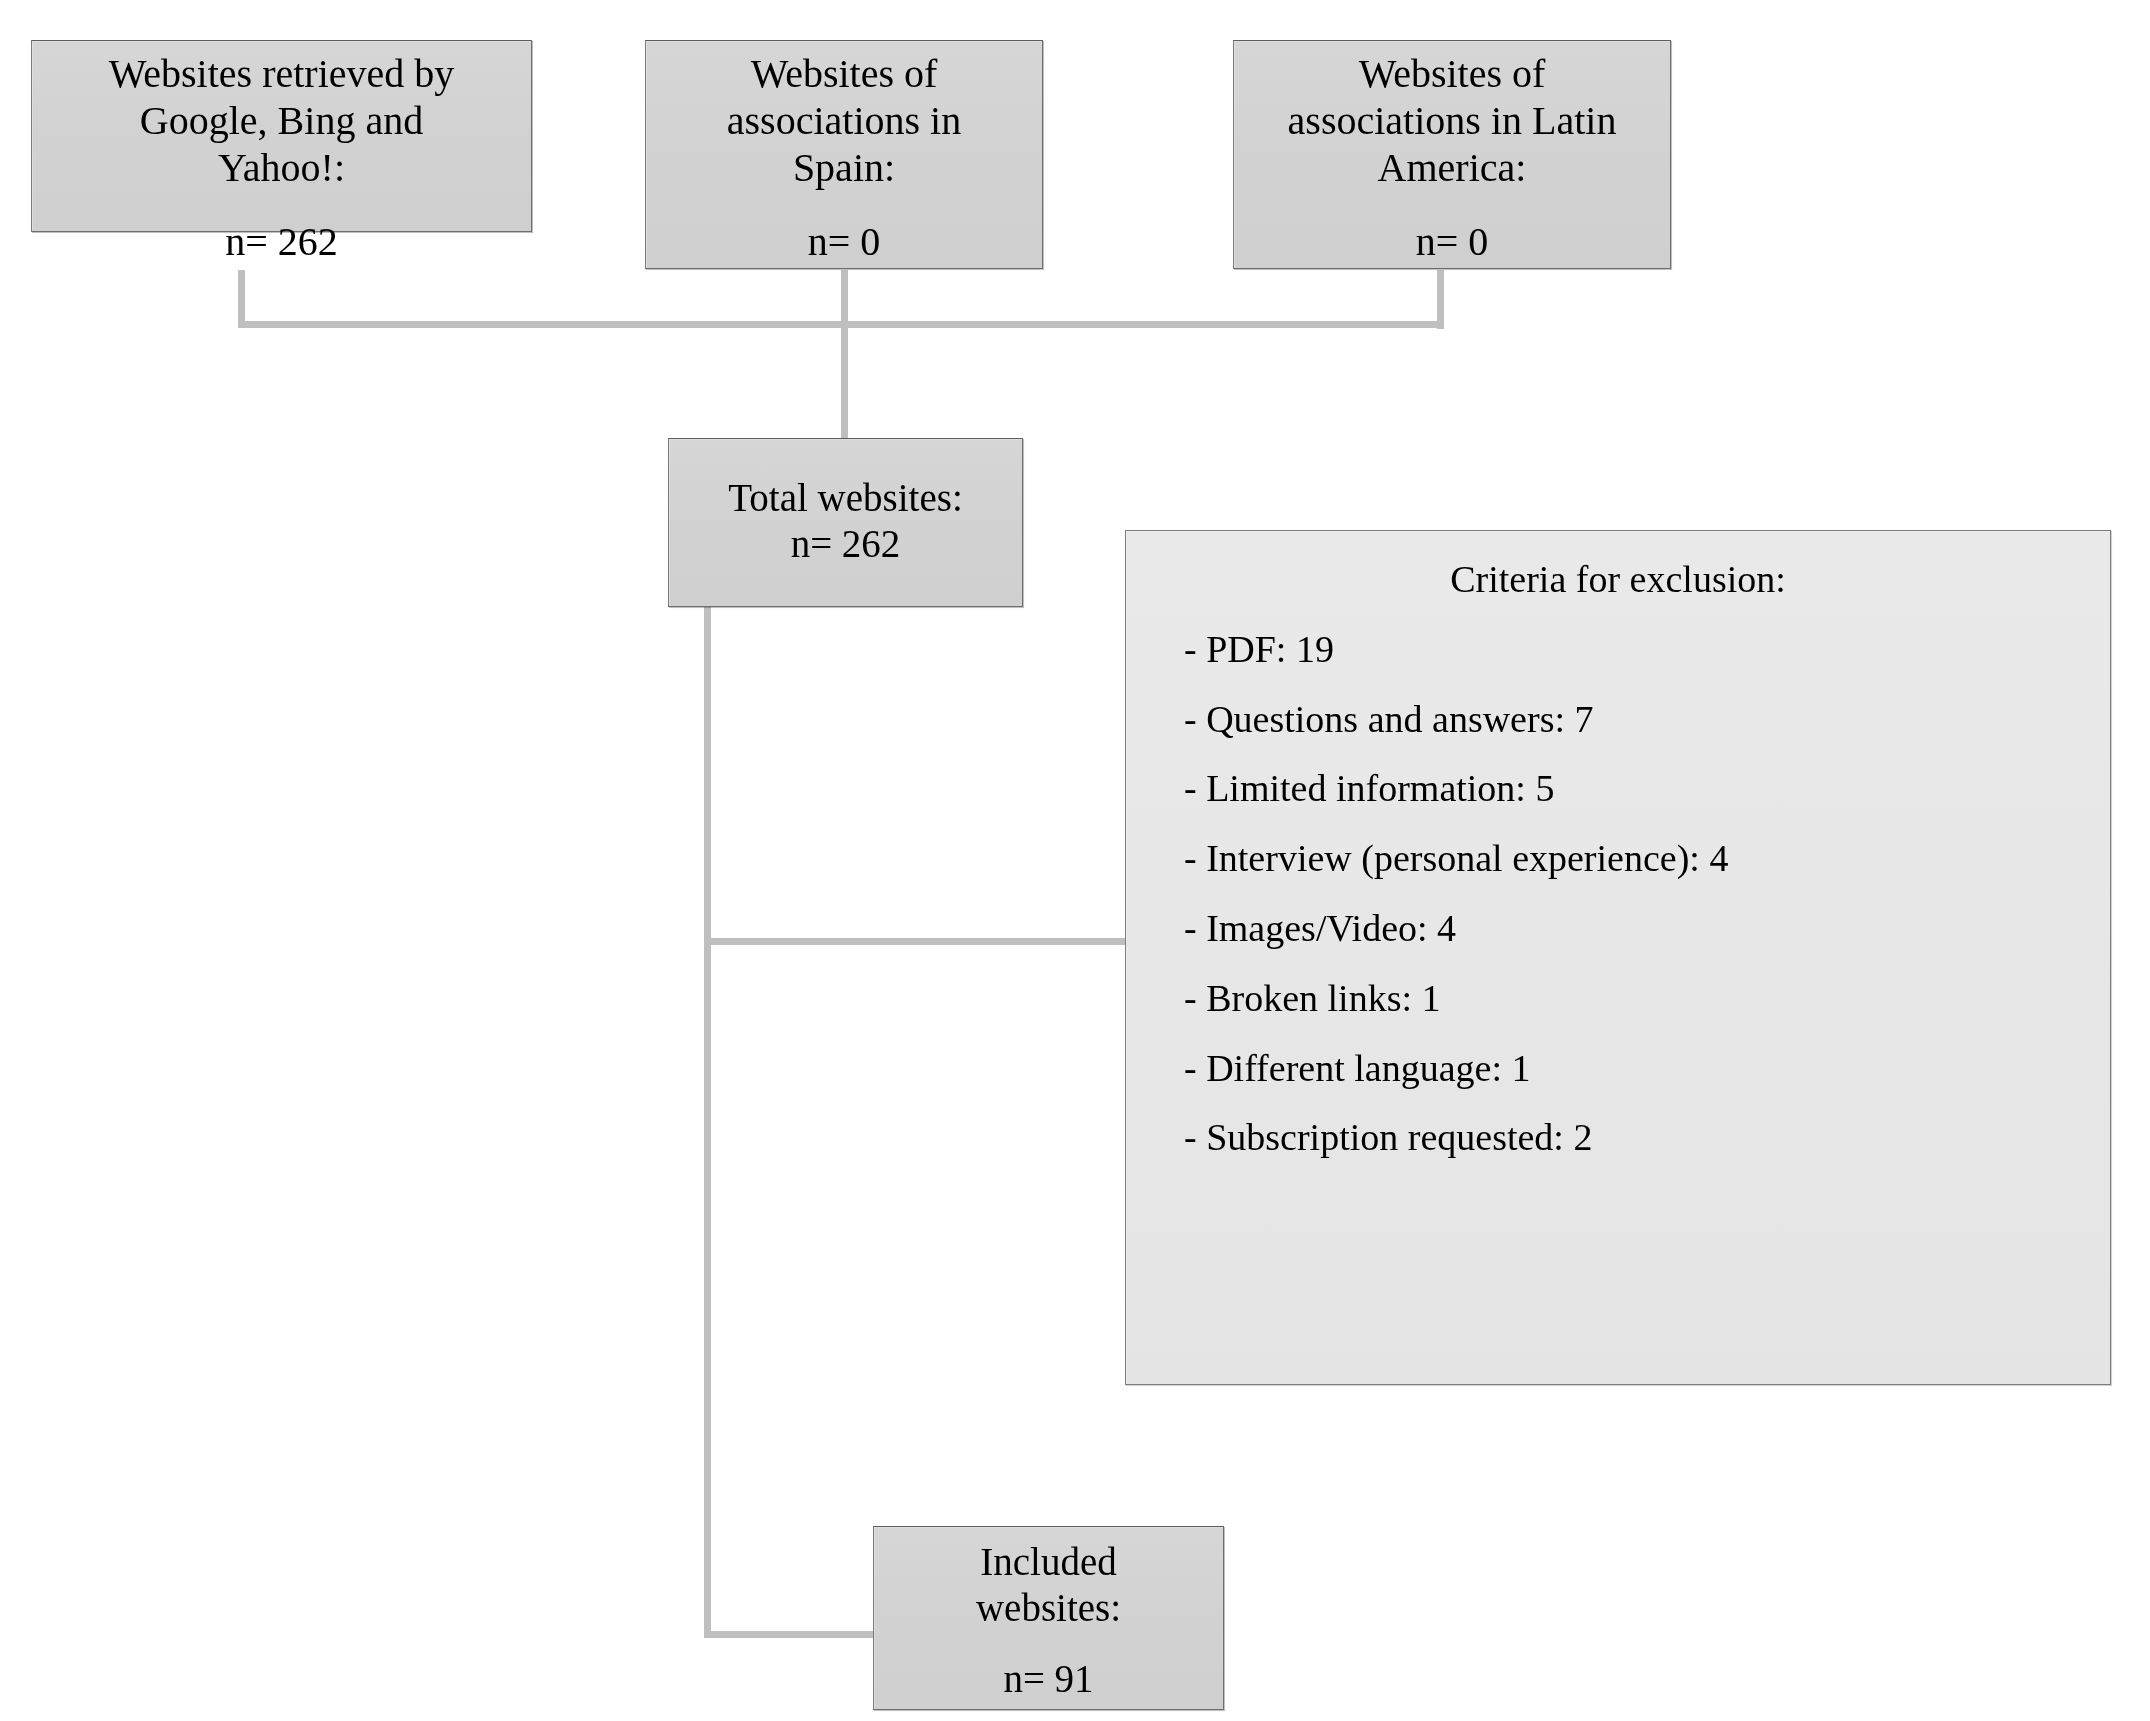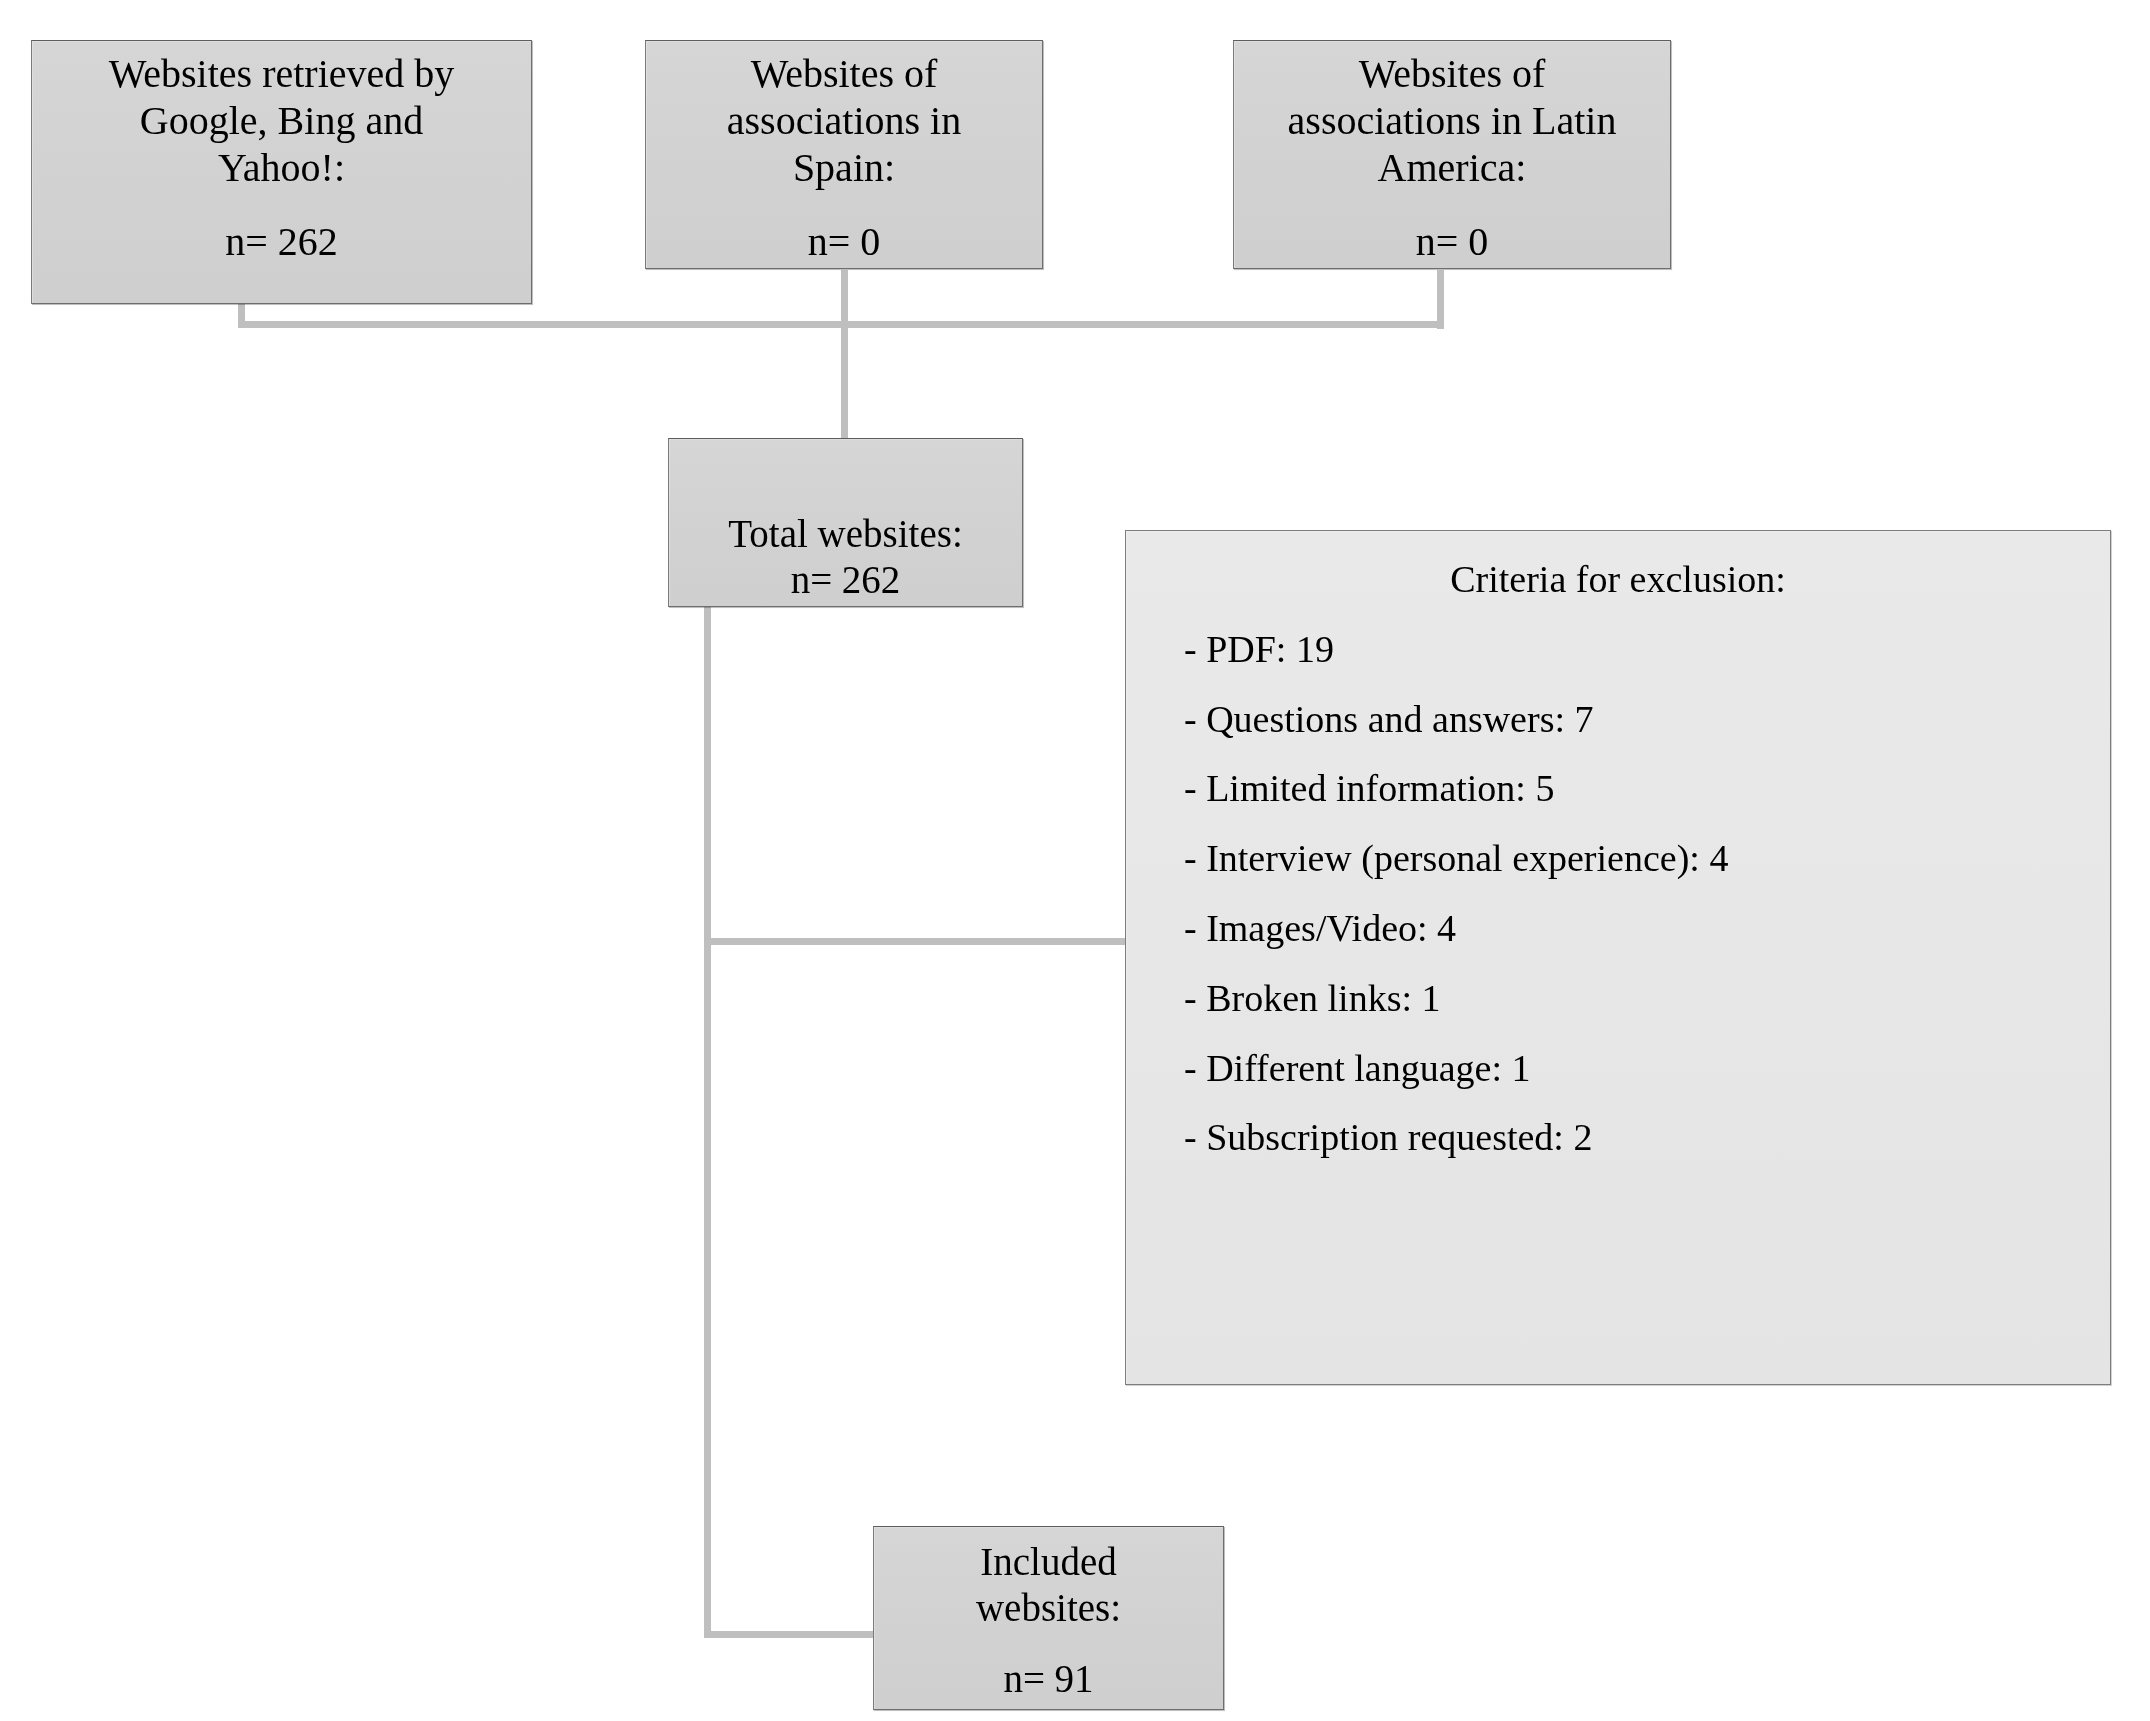--- a/index.html
+++ b/index.html
@@ -29,29 +29,29 @@
     display:flex;
     flex-direction:column;
     justify-content:flex-start;
   }
   .node .ln{display:block;line-height:1.18;}
 
   
   .top-box{font-size:40px;padding-top:8.6px;}
   .top-box .n{margin-top:27px;}
 
-  #box-sources{left:31px;top:40px;width:501px;height:264px;}
+  #box-sources{left:31px;top:40px;width:501px;height:192px;}
   #box-spain{left:645px;top:40px;width:398px;height:229px;}
   #box-latam{left:1233px;top:40px;width:438px;height:229px;}
 
   
   #box-total{
     left:668px;top:438px;width:355px;height:169px;
     font-size:39px;
-    justify-content:flex-end;
+    justify-content:center;
     padding-bottom:3px;
   }
 
   
   #box-included{
     left:873px;top:1526px;width:351px;height:184px;
     font-size:39px;padding-top:12px;
   }
   #box-included .n{margin-top:24.5px;}
 

